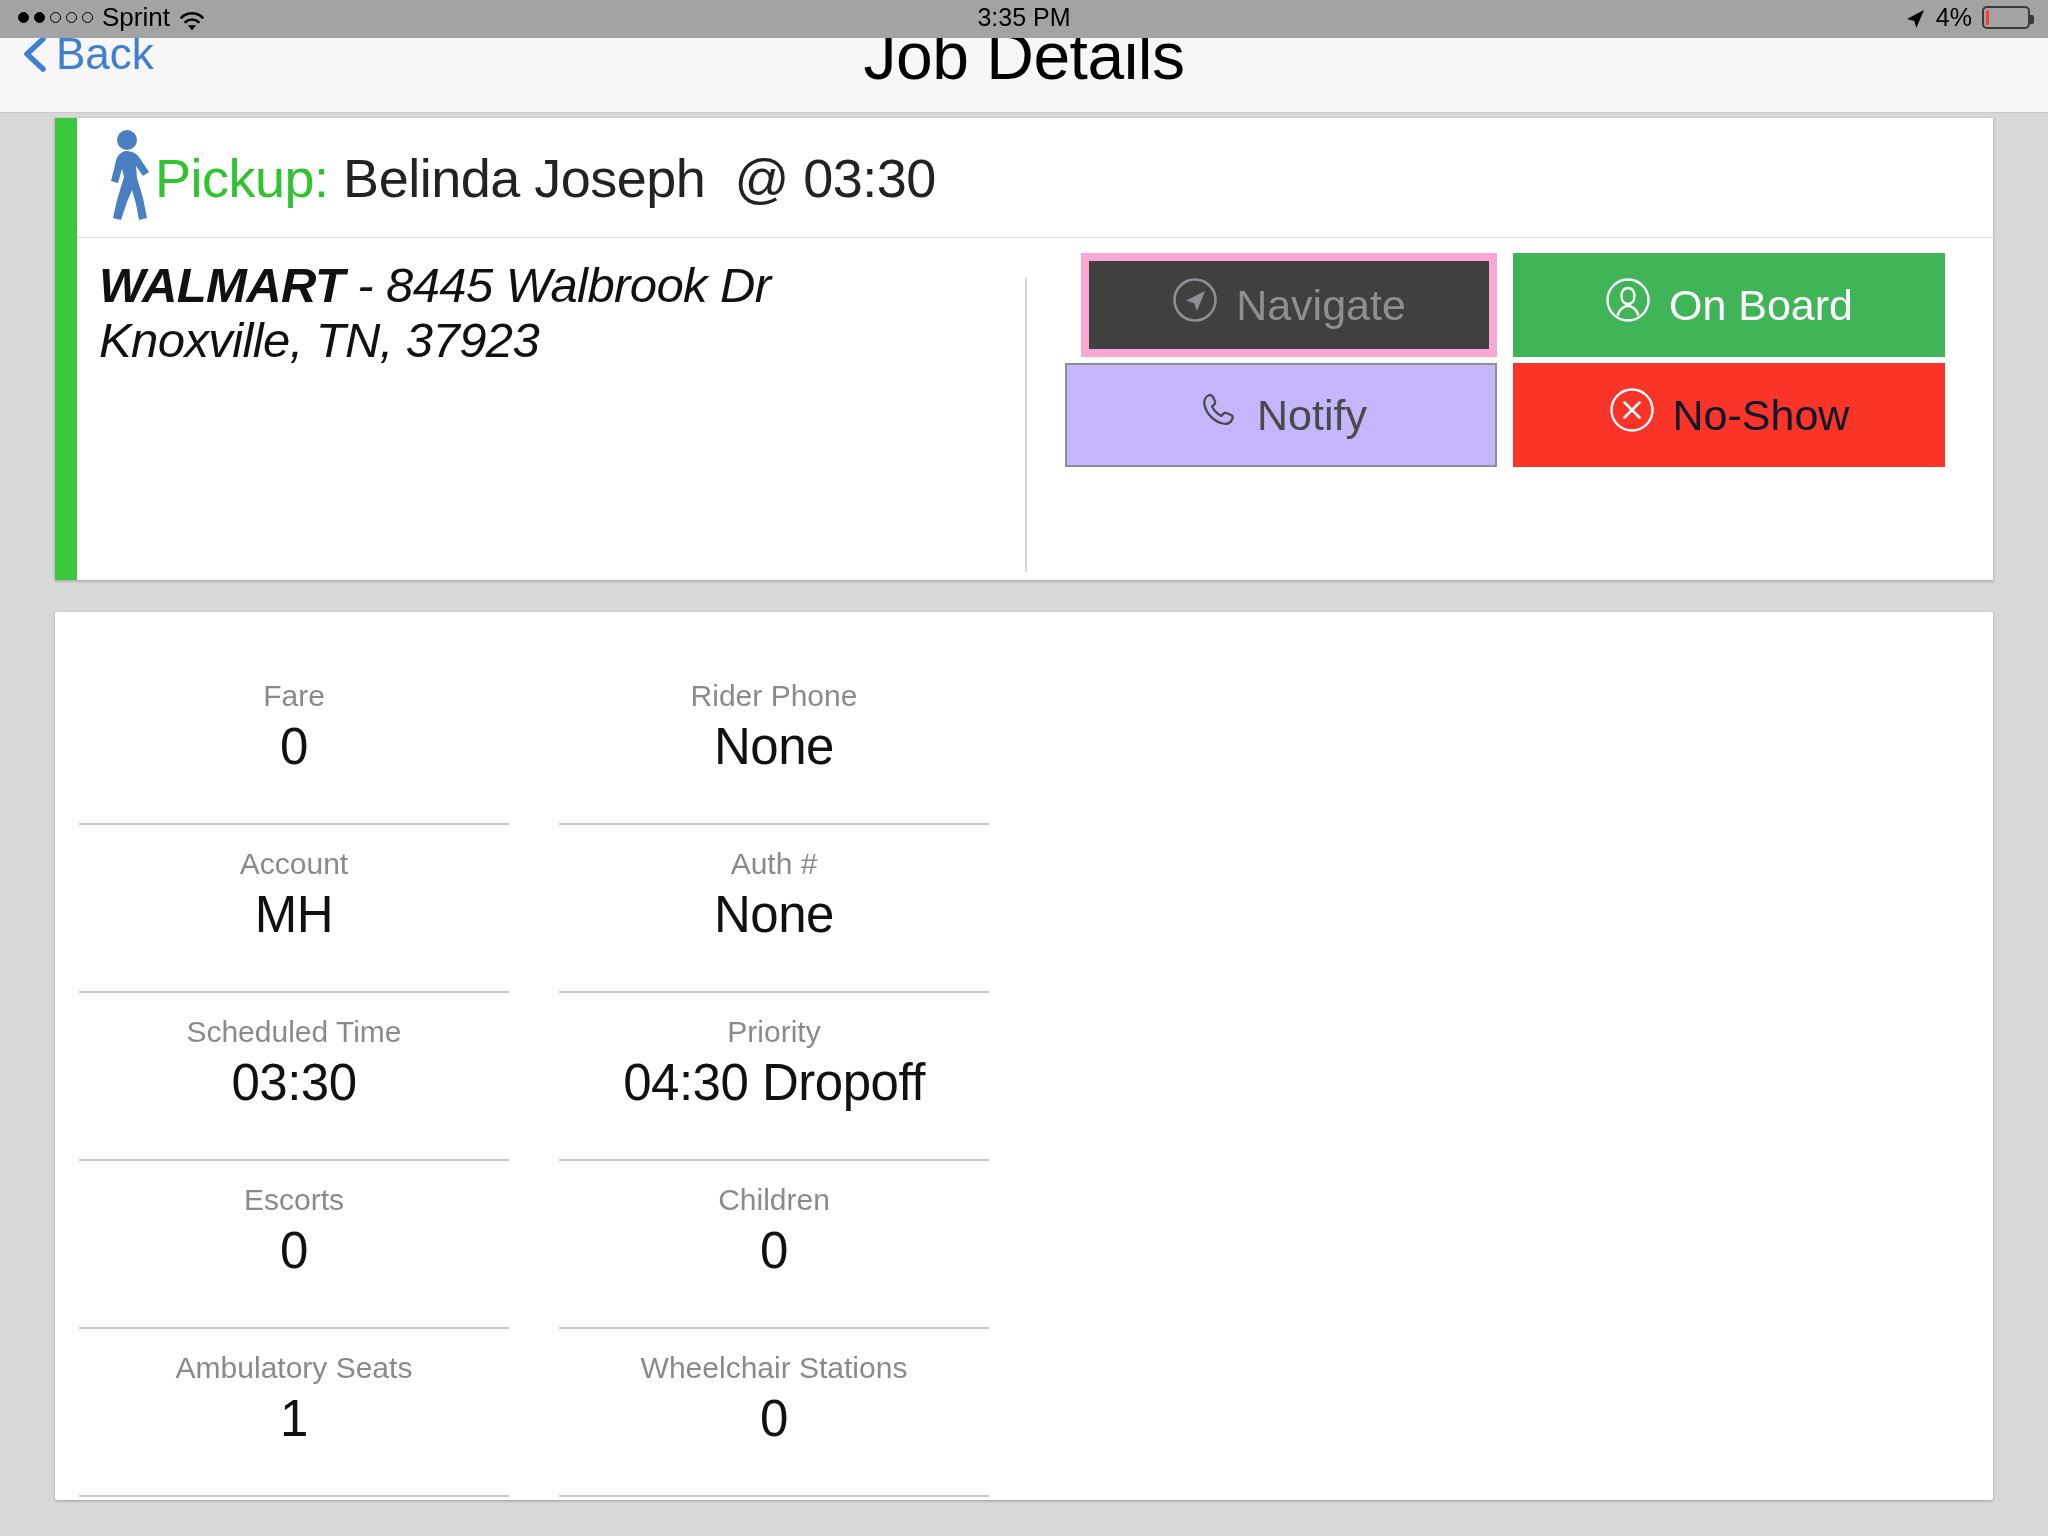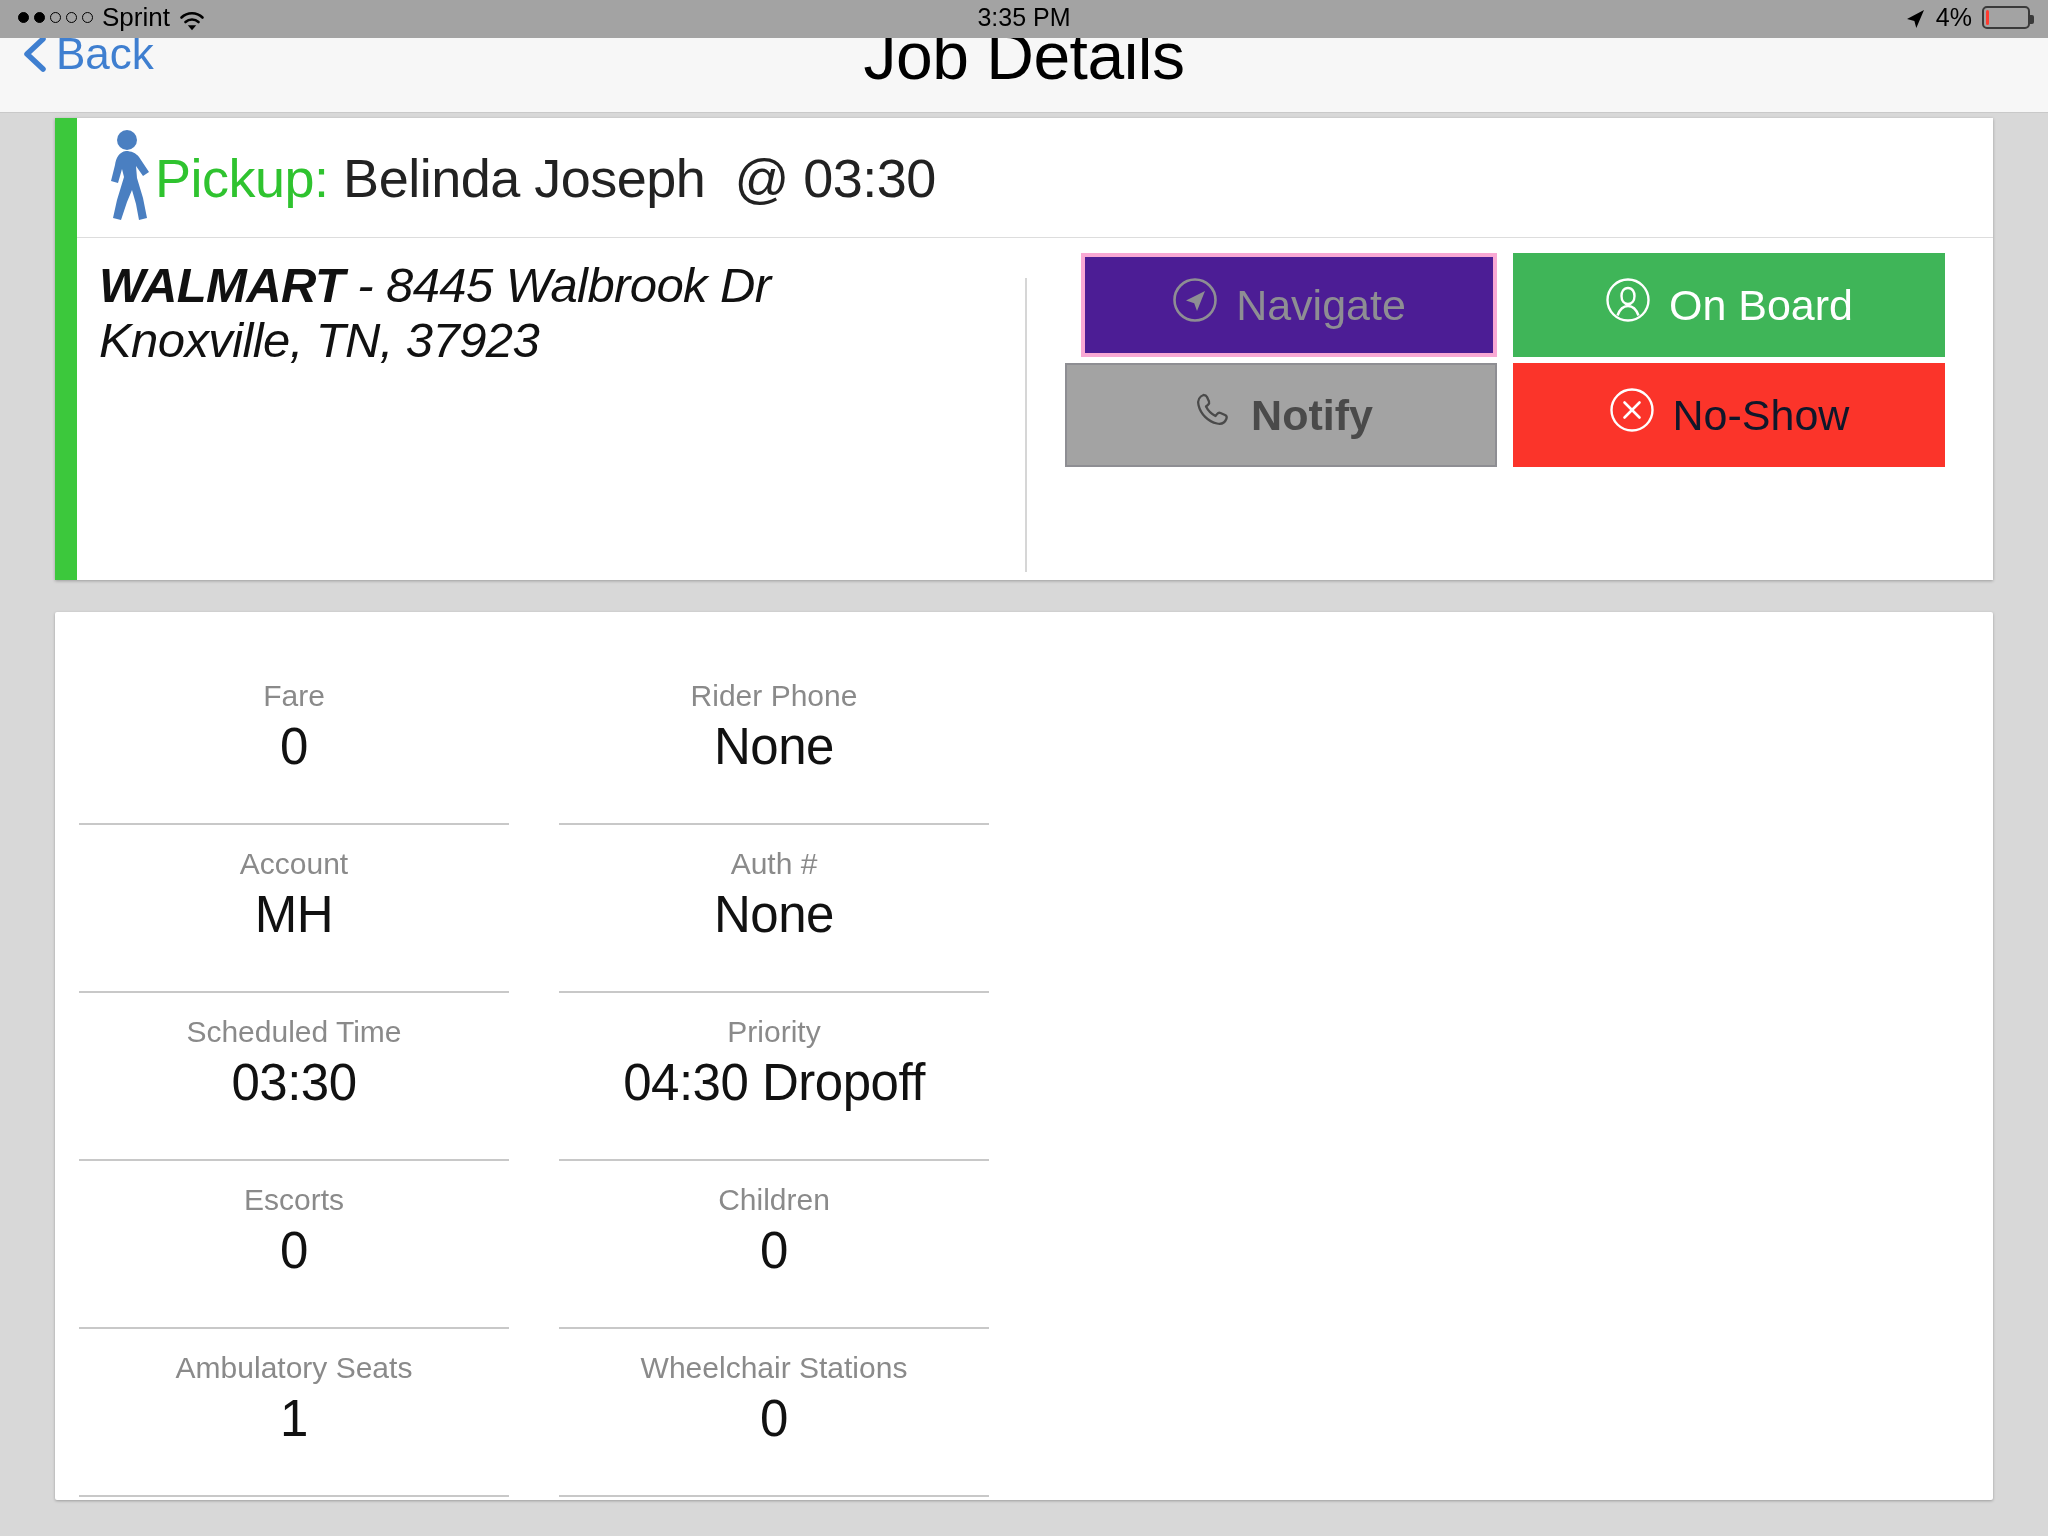--- a/index.html
+++ b/index.html
@@ -127,22 +127,22 @@
     column-gap: 16px; row-gap: 6px;
   }
   .btn {
     display: flex; align-items: center; justify-content: center;
     gap: 18px;
     font-size: 43px; cursor: pointer;
     box-sizing: border-box;
     user-select: none;
   }
   .btn .bico { flex: none; }
-  .btn-navigate { background: #4c1d95; border: 4px solid #f9a8d4; color: #8e8e93; margin-left: 16px; }
-  .btn-notify   { background: #a3a3a3; border: 2px solid #8e8e93; color: #4a4a4a; font-weight: bold; }
+  .btn-navigate { background: #404040; border: 8px solid #f9a8d4; color: #8e8e93; margin-left: 16px; }
+  .btn-notify   { background: #c4b5fd; border: 2px solid #8e8e93; color: #4a4a4a; }
   .btn-onboard  { background: #3fb558; color: #ffffff; }
   .btn-noshow   { background: #fb342a; color: #0f172a; }
 
   
   #details-card {
     left: 55px; top: 612px; width: 1938px; height: 888px;
     border-radius: 2px;
   }
   .fields {
     position: absolute; left: 24px; top: 45px;

